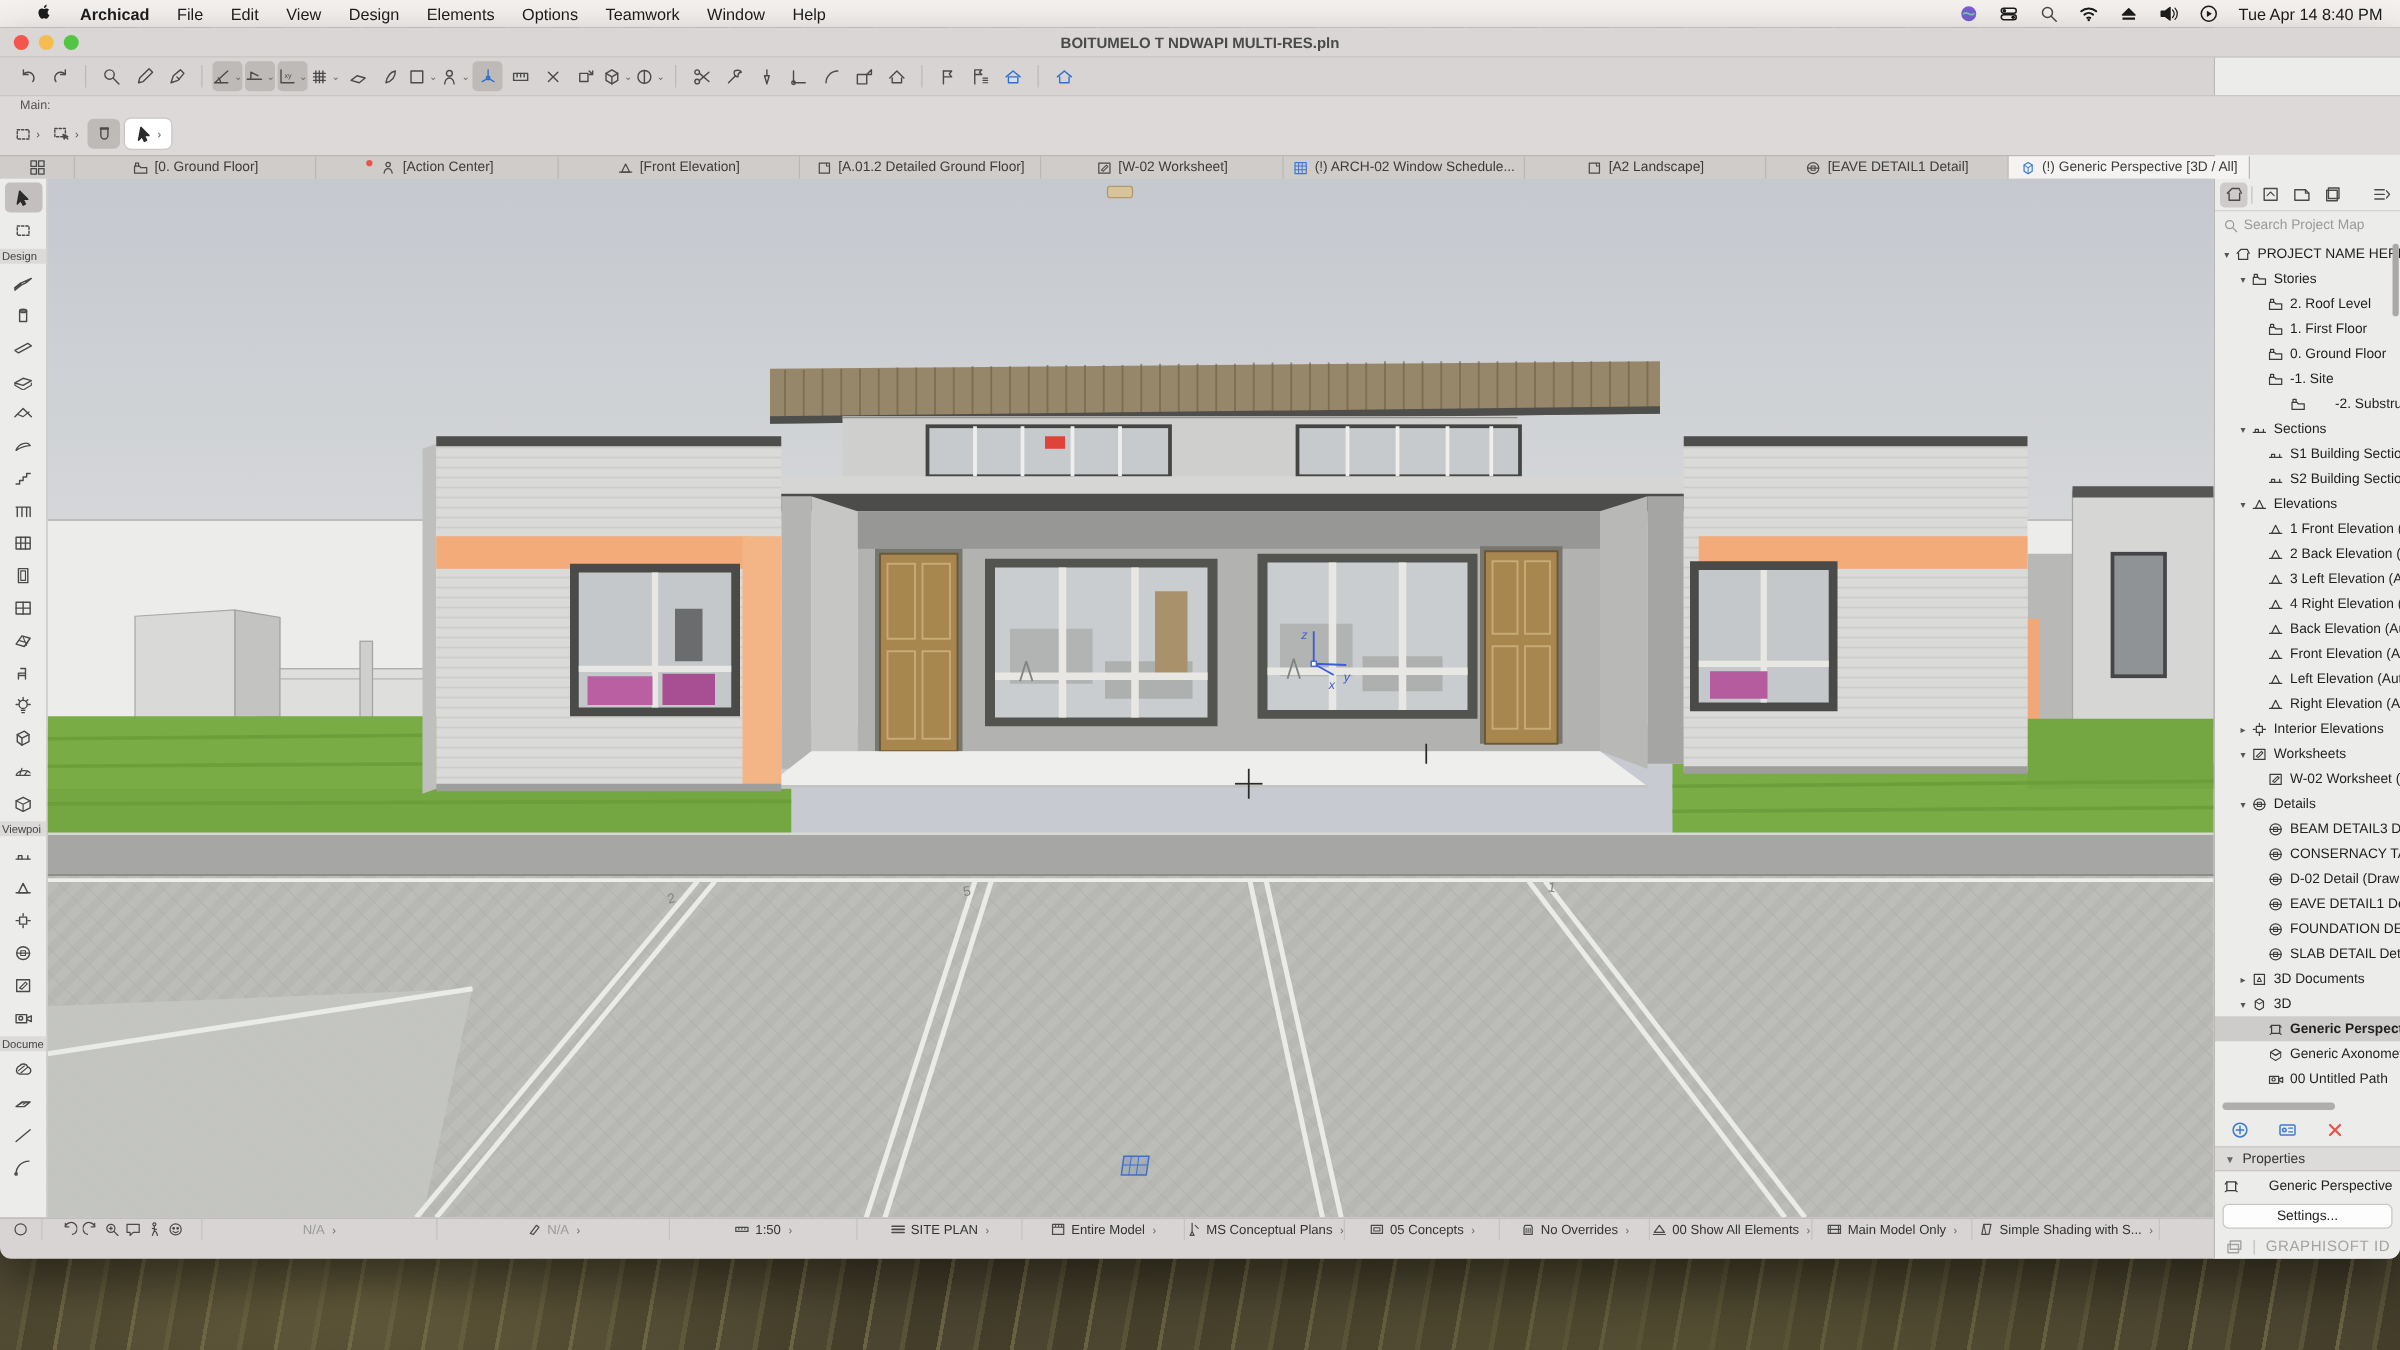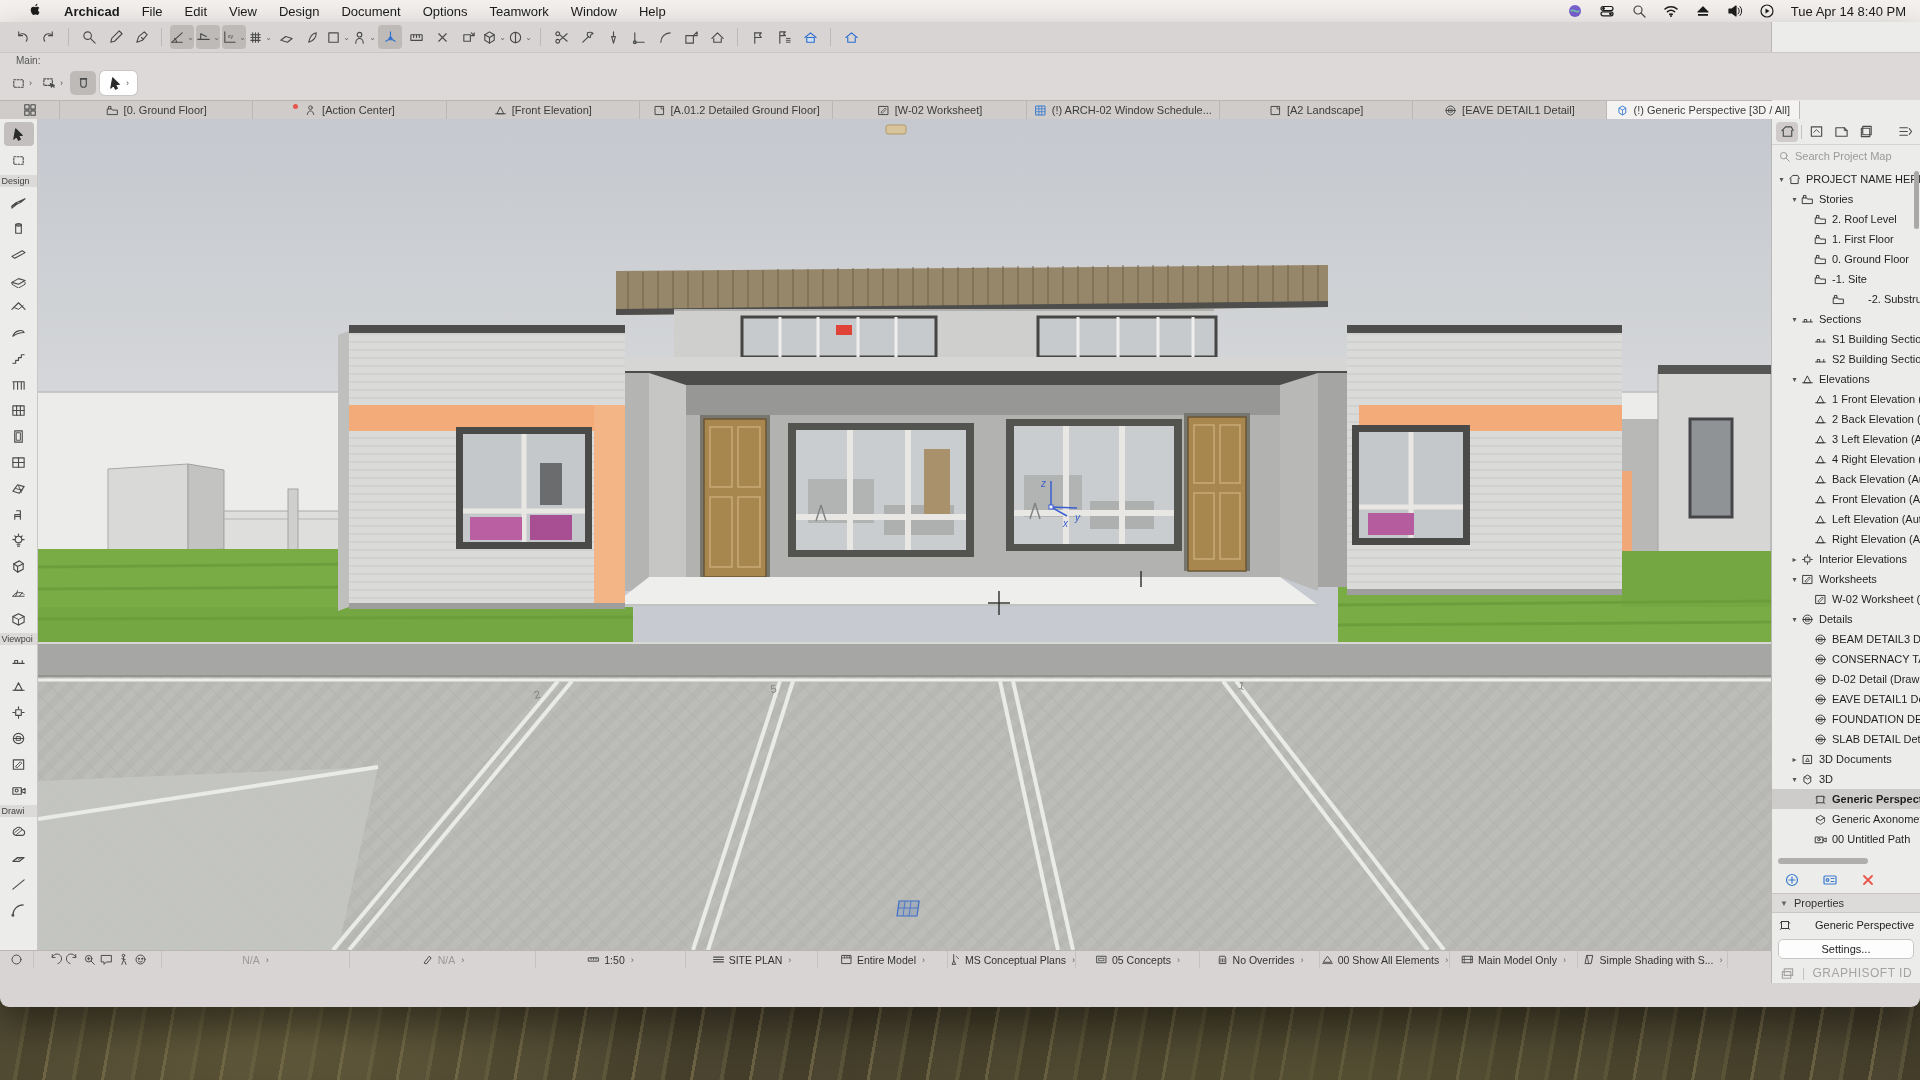--- a/index.html
+++ b/index.html
@@ -129,21 +129,21 @@
   <div id="menubar">
     <div class="left">
       <span class="mitem"><svg class="apple-glyph" viewBox="0 0 16 16">
             <path fill="#1c1c1c" d="M11.2 8.6c0-1.7 1.4-2.5 1.5-2.6-.8-1.2-2-1.3-2.5-1.4-1-.1-2 .6-2.5.6-.5 0-1.3-.6-2.2-.6-1.1 0-2.2.7-2.8 1.7-1.2 2-.3 5 .8 6.7.6.8 1.2 1.7 2.1 1.7.8 0 1.2-.5 2.2-.5 1 0 1.3.5 2.2.5.9 0 1.5-.8 2-1.6.7-.9.9-1.8.9-1.9-.1 0-1.7-.7-1.7-2.6zM9.6 3.2c.4-.6.8-1.3.7-2.2-.7.1-1.5.5-2 1-.4.5-.8 1.3-.7 2.1.8.1 1.5-.4 2-.9z"></path>
           </svg></span>
       <span class="mitem app">Archicad</span>
       <span class="mitem">File</span>
       <span class="mitem">Edit</span>
       <span class="mitem">View</span>
       <span class="mitem">Design</span>
-      <span class="mitem">Document</span>
+      <span class="mitem">Elements</span>
       <span class="mitem">Options</span>
       <span class="mitem">Teamwork</span>
       <span class="mitem">Window</span>
       <span class="mitem">Help</span>
     </div>
     <div class="right" id="mb-right">
         <span class="sic">
           <svg width="16" height="16" viewBox="0 0 16 16" fill="none" stroke="#4a4a4a" stroke-width="1.2" stroke-linecap="round" stroke-linejoin="round">
             <circle cx="8" cy="8" r="6" fill="#7a5fd0" stroke="none"></circle>
             <path d="M4 8c2-3 6 3 8 0" stroke="#6fd0a8" stroke-width="1.4"></path>
@@ -185,20 +185,28 @@
           <svg width="16" height="16" viewBox="0 0 16 16" fill="none" stroke="#4a4a4a" stroke-width="1.2" stroke-linecap="round" stroke-linejoin="round">
             <circle cx="8" cy="8" r="6" stroke="#1c1c1c"></circle>
             <path d="M6.5 5.5l4 2.5-4 2.5z" fill="#1c1c1c" stroke="none"></path>
           </svg>
         </span>
       <span class="clock">Tue Apr 14  8:40 PM</span>
     </div>
   </div>
 
   <div id="appwin">
+    <div id="titlebar">
+      <div id="traffic">
+        <span class="tl r"></span>
+        <span class="tl y"></span>
+        <span class="tl g"></span>
+      </div>
+      <span id="wintitle">BOITUMELO T NDWAPI MULTI-RES.pln</span>
+    </div>
 
     <div id="toolbar">
         <span class="tbtn">
           <span class="ic ">
             <svg width="15" height="15" viewBox="0 0 16 16" fill="none" stroke="#4a4a4a" stroke-width="1.2" stroke-linecap="round" stroke-linejoin="round">
               <path d="M12 12a5 5 0 1 0-8-6"></path>
               <path d="M4 2v4h4"></path>
             </svg>
           </span>
         </span>
@@ -782,21 +790,21 @@
               </div>
               <div class="ptool">
                 <span class="ic ">
                   <svg width="15" height="15" viewBox="0 0 16 16" fill="none" stroke="#4a4a4a" stroke-width="1.2" stroke-linecap="round" stroke-linejoin="round">
                     <rect x="2" y="5" width="9" height="7"></rect>
                     <path d="M11 8l4-2v5l-4-2"></path>
                     <circle cx="6" cy="8" r="1.6"></circle>
                   </svg>
                 </span>
               </div>
-              <div class="plabel">Drawi</div>
+              <div class="plabel">Docume</div>
               <div class="ptool">
                 <span class="ic ">
                   <svg width="15" height="15" viewBox="0 0 16 16" fill="none" stroke="#4a4a4a" stroke-width="1.2" stroke-linecap="round" stroke-linejoin="round">
                     <path d="M3 10a4 4 0 0 1 2-6 4 4 0 0 1 7 1 3 3 0 0 1-1 6H5z"></path>
                     <path d="M4 8l5-4M6 10l6-5" stroke-width="1"></path>
                   </svg>
                 </span>
               </div>
               <div class="ptool">
                 <span class="ic ">

